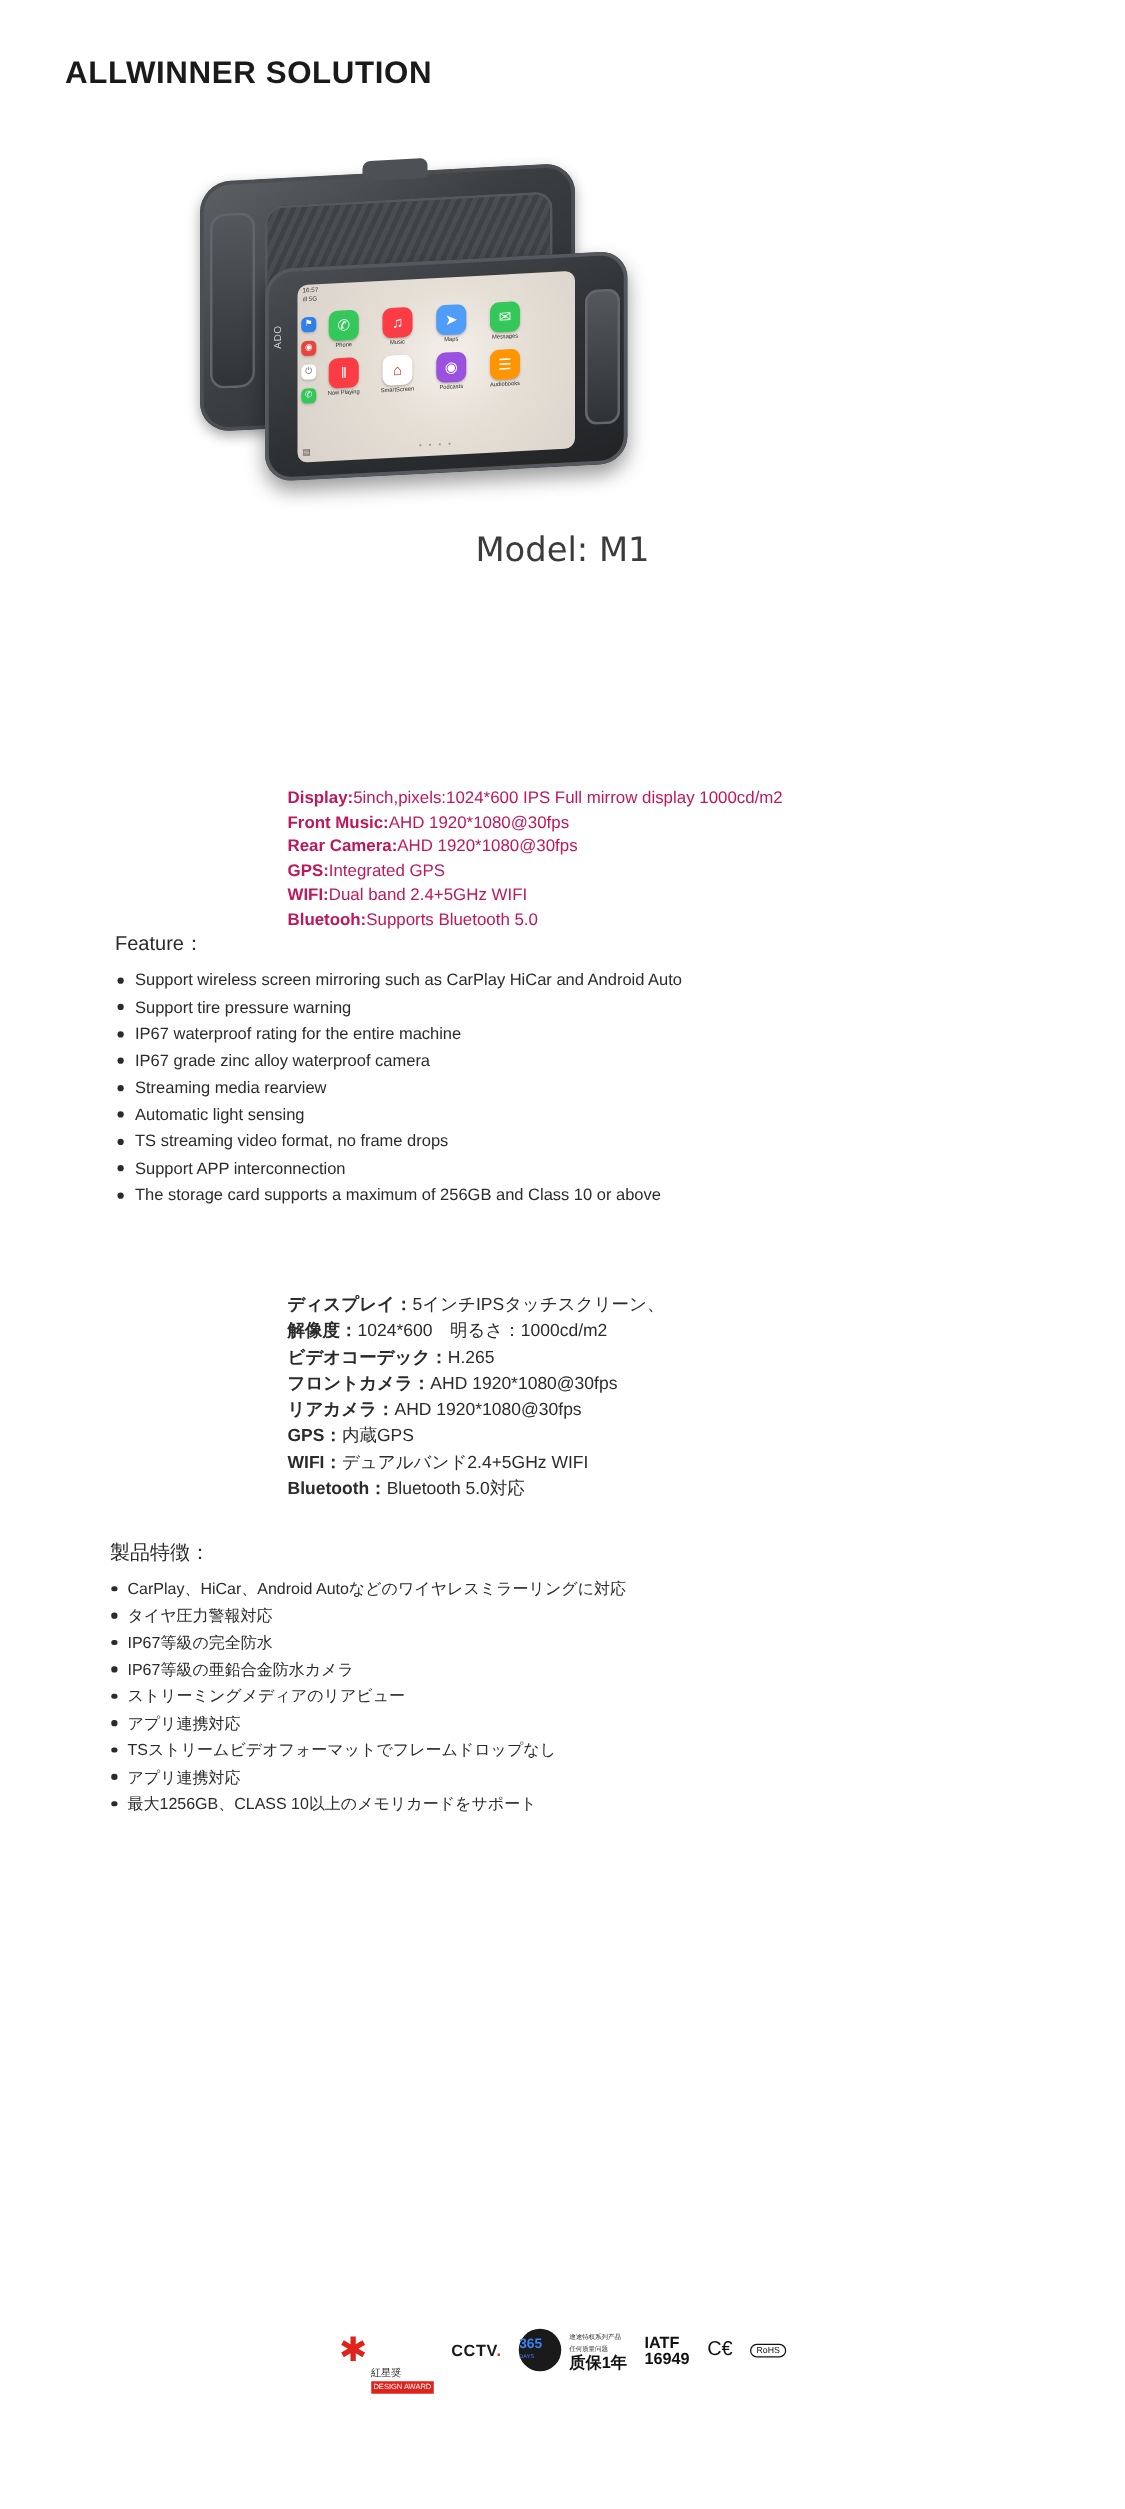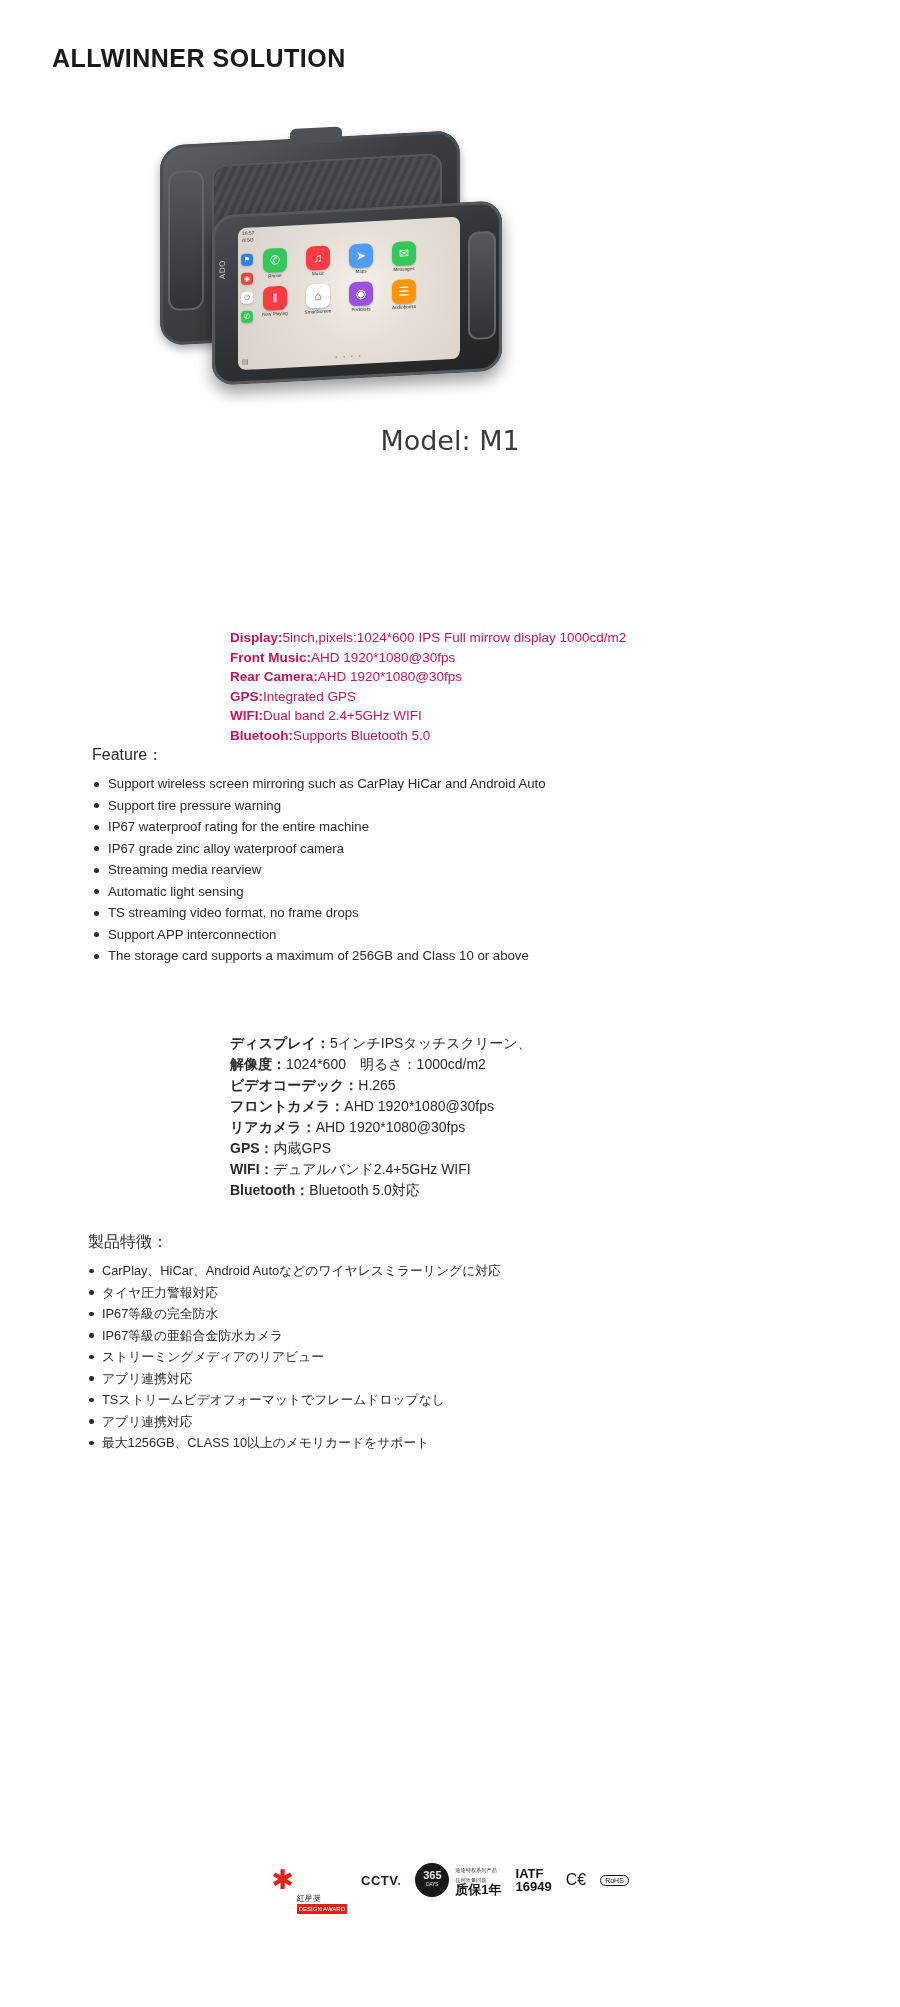--- a/index.html
+++ b/index.html
@@ -355,25 +355,25 @@
     font-weight: bold;
     letter-spacing: 0.5px;
     color: #1a1a1a;
   }
   .badge-cctv .dot { color: #e0231a; }
   .badge-365 {
     width: 34px;
     height: 34px;
     border-radius: 50%;
     background: #1a1a1a;
-    color: #e5e5e5;
+    color: #3b82f6;
     display: flex;
     flex-direction: column;
     justify-content: center;
-    align-items: center;
+    align-items: flex-start;
     line-height: 9px;
   }
   .badge-365 .n { font-size: 11px; font-weight: bold; }
   .badge-365 .t { font-size: 4.5px; }
   .badge-quality {
     line-height: 10px;
   }
   .badge-quality .top { font-size: 5.2px; color: #333; }
   .badge-quality .main { font-size: 13px; font-weight: bold; color: #111; }
   .badge-iatf {

